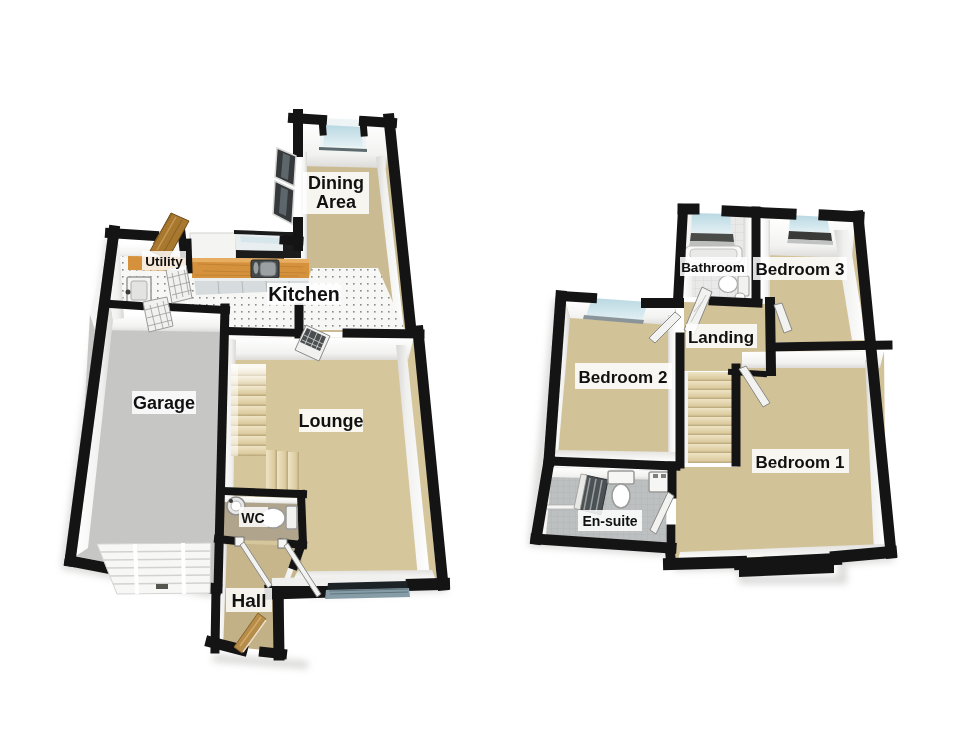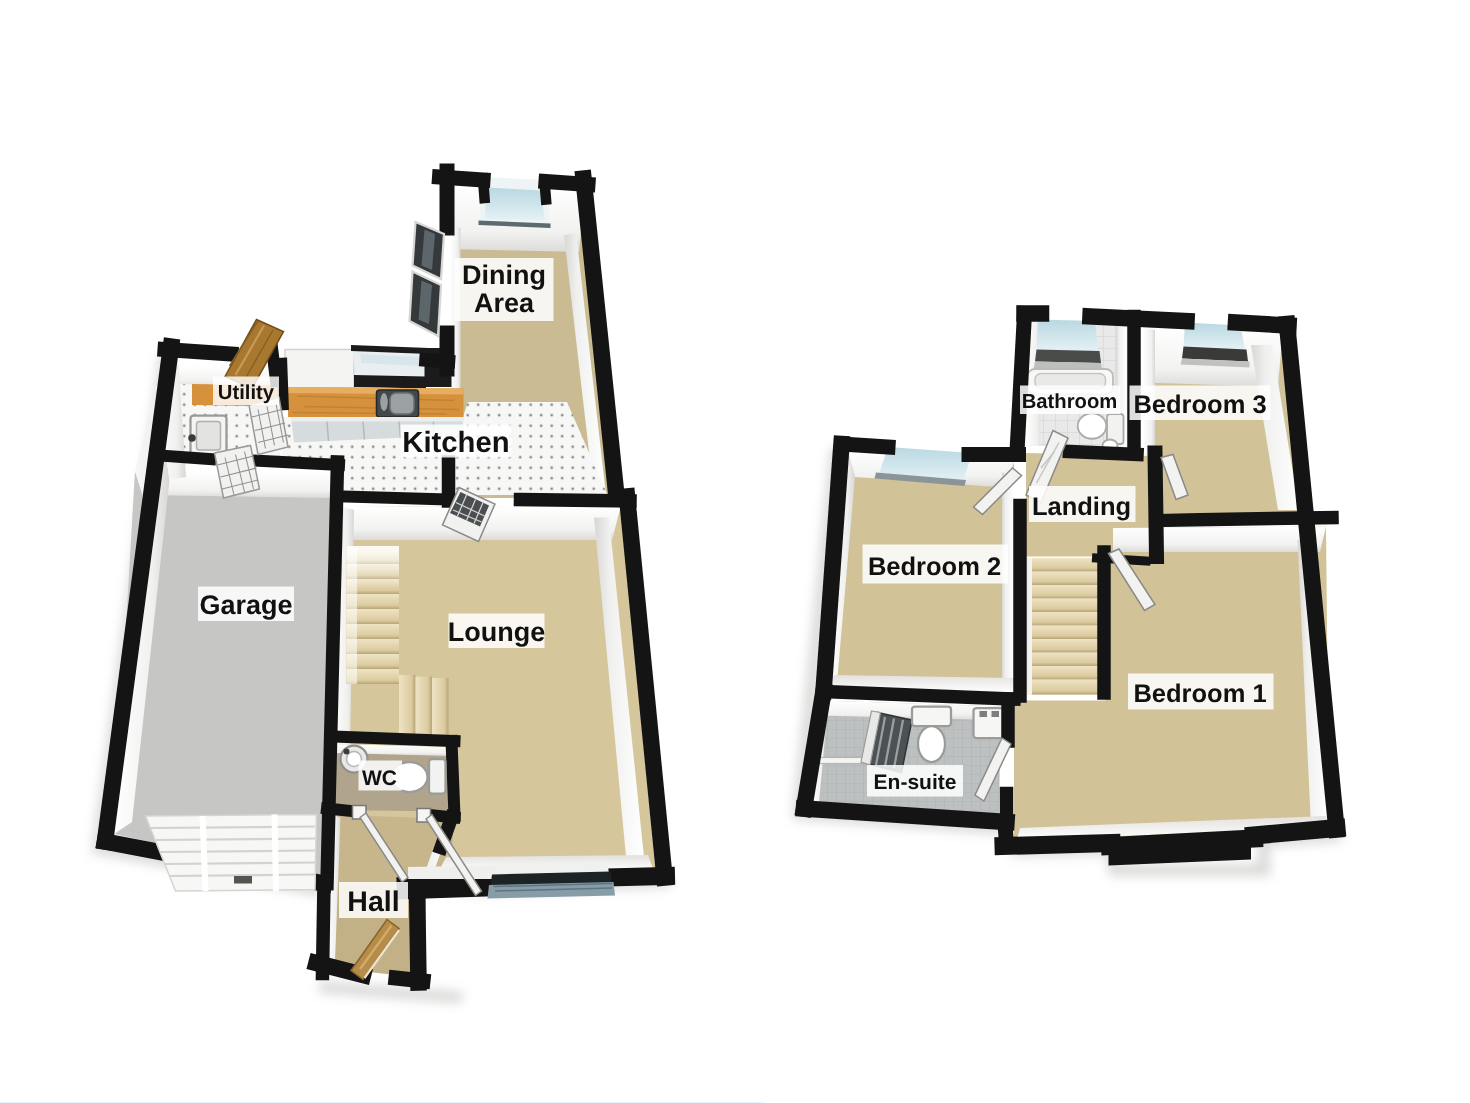--- a/index.html
+++ b/index.html
@@ -1,16 +1,16 @@
 <!DOCTYPE html>
 <html><head>
 <meta charset="utf-8">
 <style>
 html,body{margin:0;padding:0;background:#ffffff;}
-.wrap{width:980px;height:735px;position:relative;background:#7dd3fc;overflow:hidden;}
+.wrap{width:980px;height:735px;position:relative;background:#c2410c;overflow:hidden;}
 text{font-family:"Liberation Sans",sans-serif;font-weight:bold;fill:#111;}
 </style>
 </head>
 <body>
 <div class="wrap">
 <svg width="980" height="735" viewBox="0 0 980 735">
 <defs>
 <pattern id="dots" width="7" height="7" patternUnits="userSpaceOnUse">
   <rect width="7" height="7" fill="#f7f7f6"></rect>
   <rect x="3" y="3" width="1.6" height="1.6" fill="#8a8a88"></rect>

